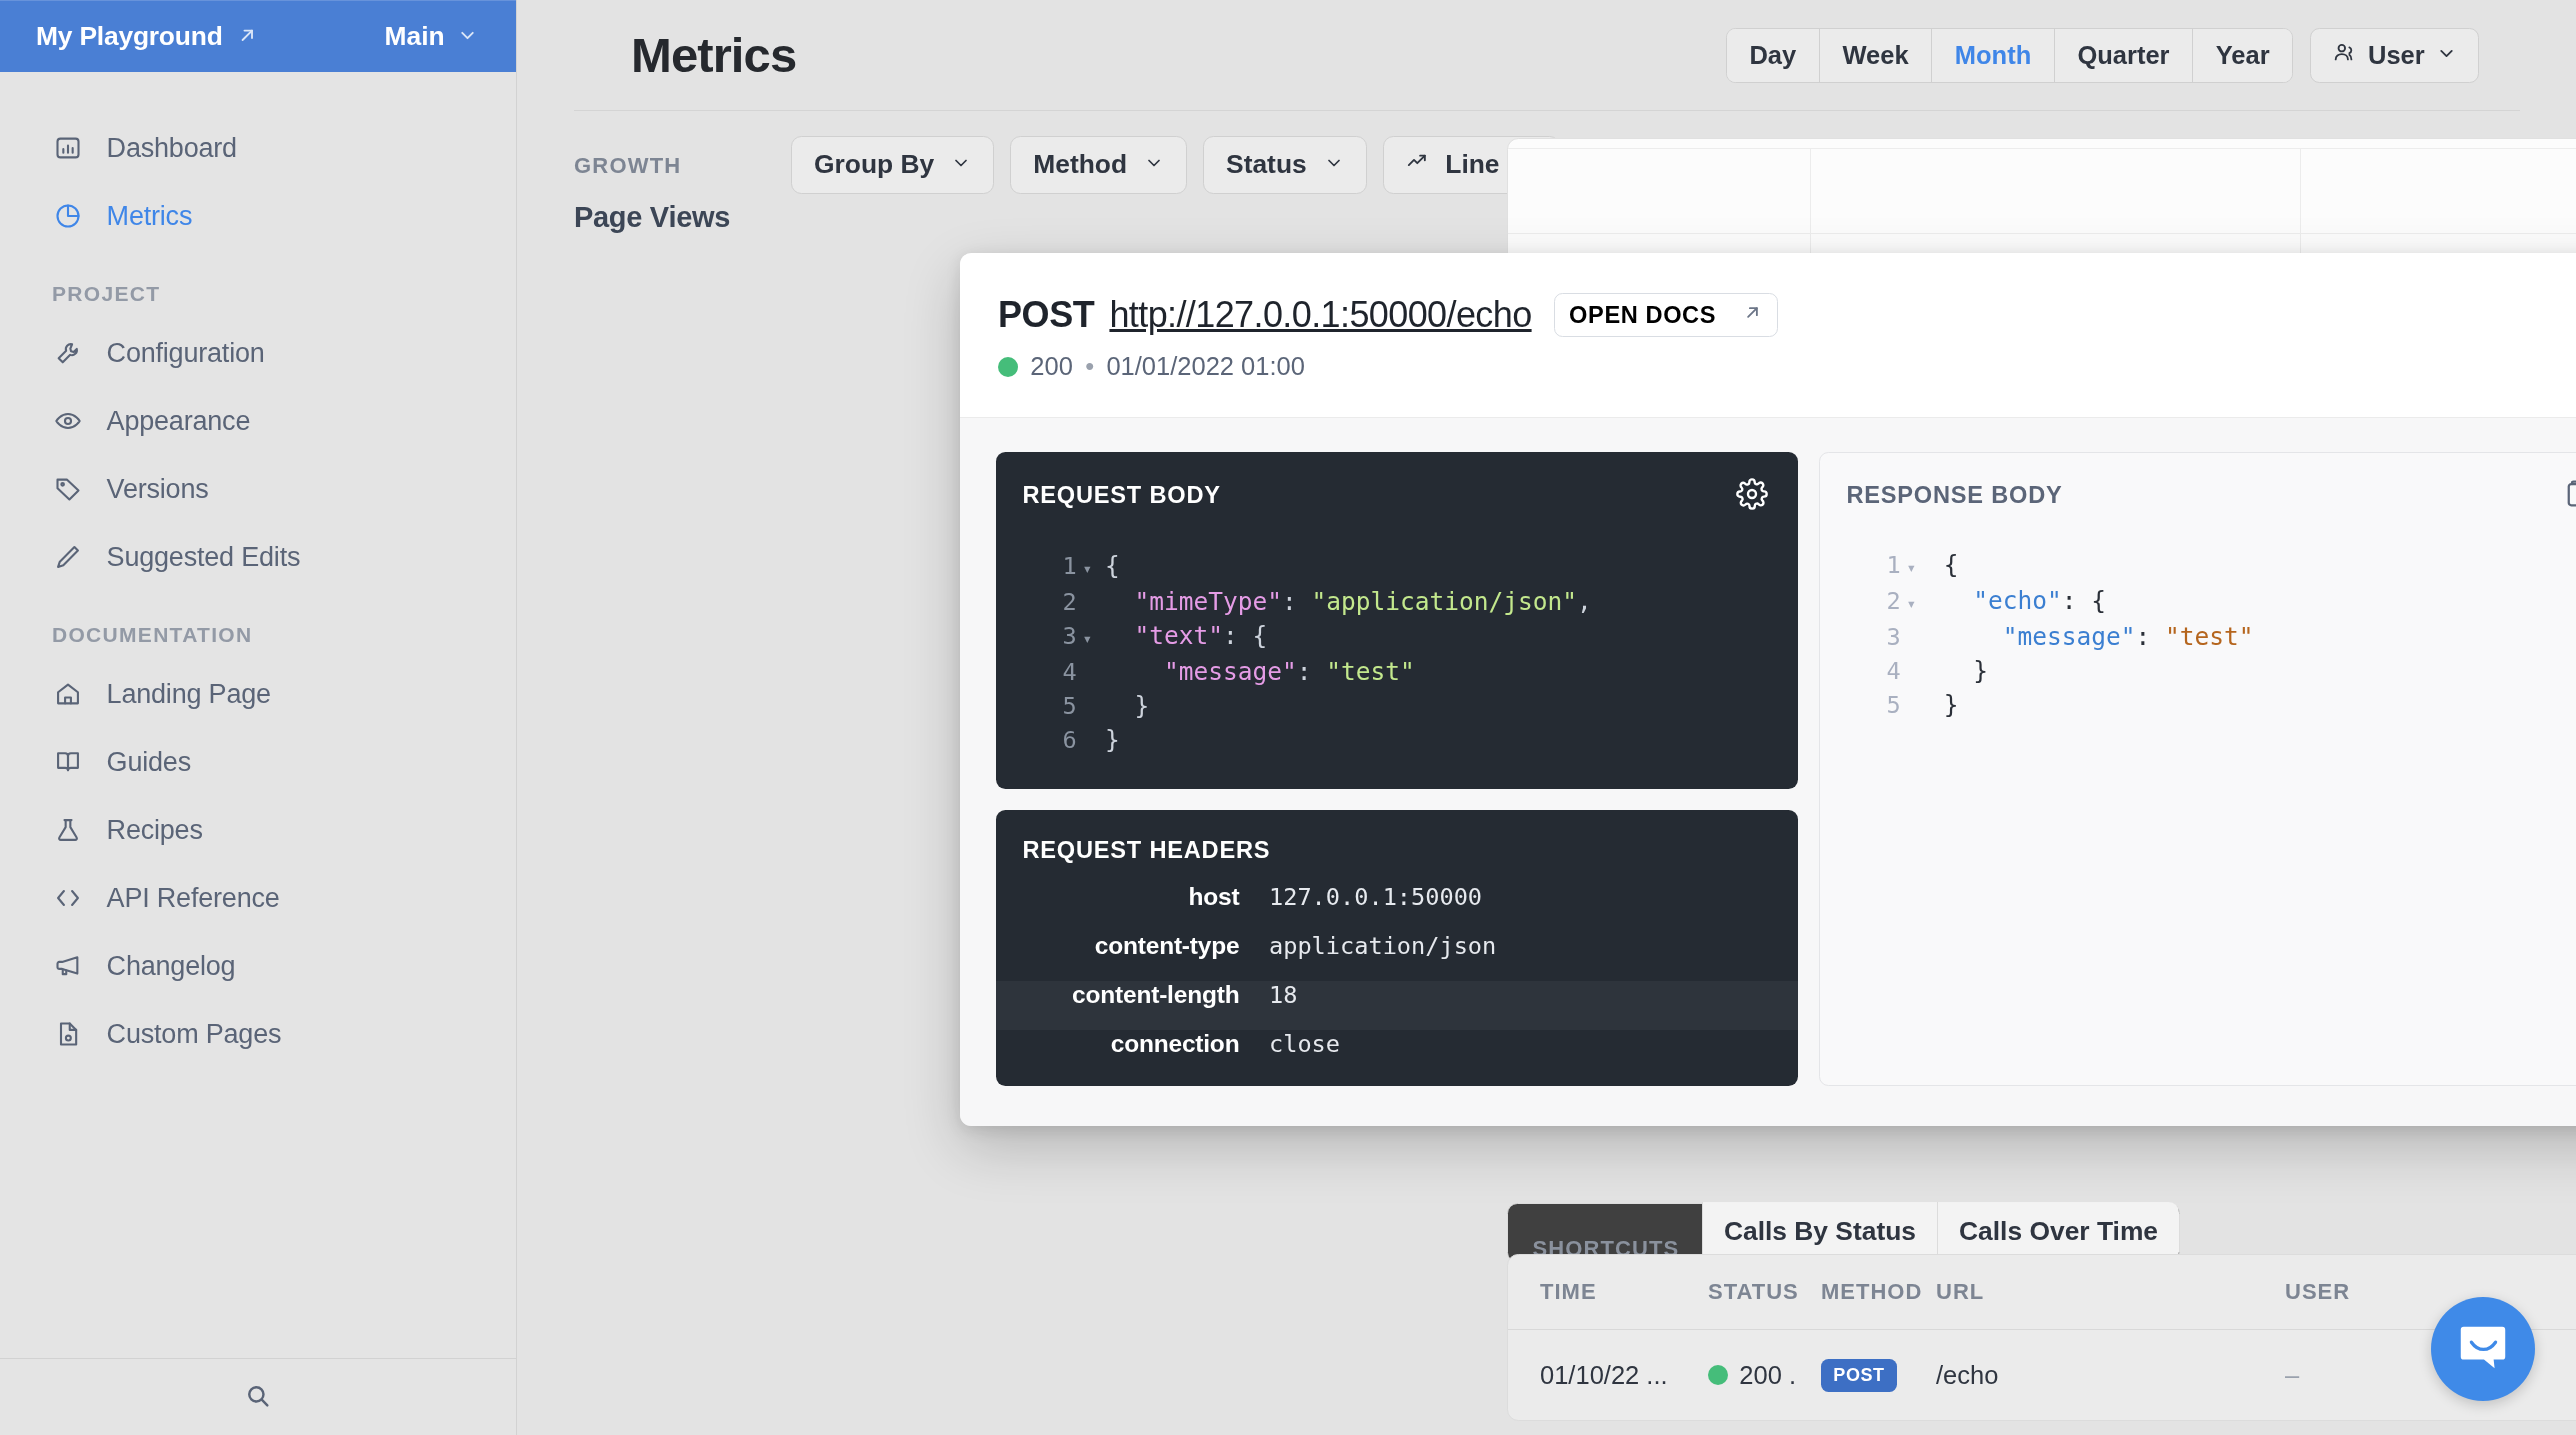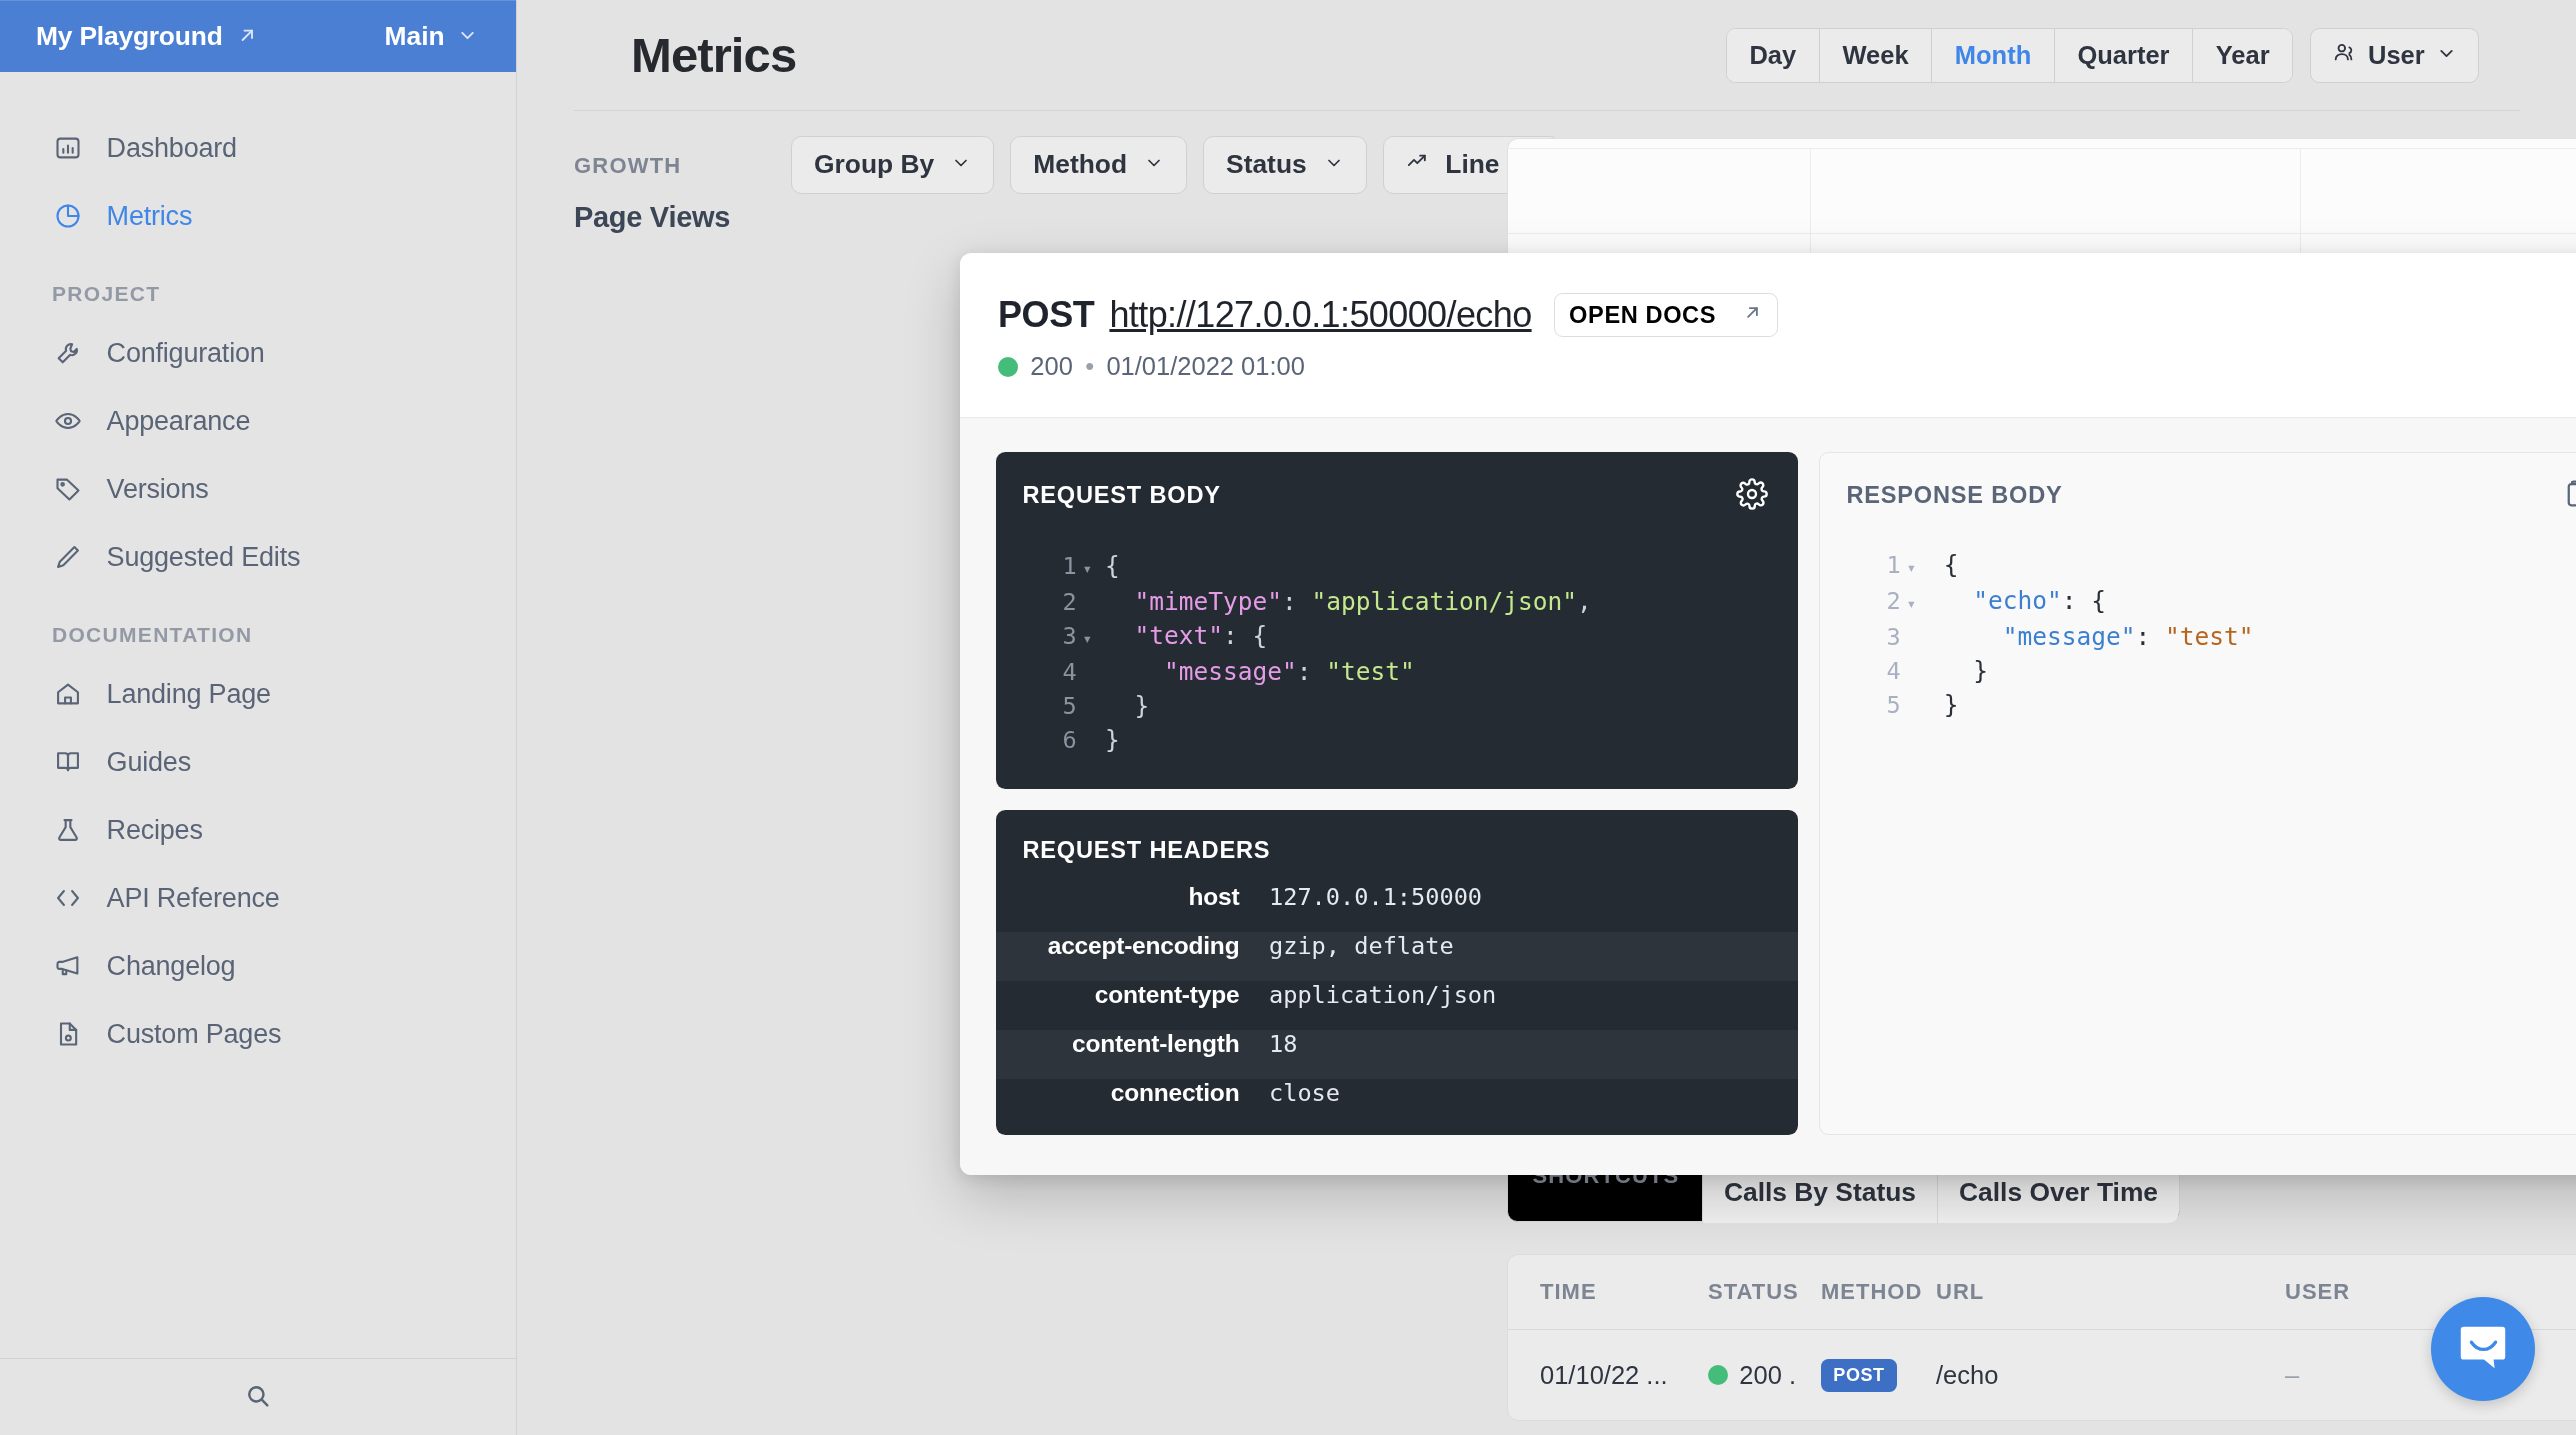--- a/index.html
+++ b/index.html
@@ -116,23 +116,23 @@
     position: absolute; left: 990px; top: 138px;
     width: 1488px; height: 981px;
     background: #fcfcfc; border: 0.9px solid #e0e0e0; border-radius: 11.3px;
     overflow: hidden;
   }
   .chart-inner { position: absolute; inset: 0; }
   .gridline { position: absolute; background: #ececec; }
   .xtick { position: absolute; font-size: 23.6px; color: #5a6477; font-weight: 500; }
 
   .shortcuts-bar {
-    position: absolute; left: 990px; top: 1162px;
-    display: flex; align-items: flex-start;
-    background: #000000; border: 0.9px solid #dcdcdc;
+    position: absolute; left: 990px; top: 1203px;
+    display: flex; align-items: flex-end;
+    background: #404040; border: 0.9px solid #dcdcdc;
     border-radius: 10.4px; height: 60px; padding-left: 24.5px;
   }
   .shortcuts-lbl {
     font-size: 22px; font-weight: 600; letter-spacing: 1.1px;
     color: #8a919d; text-transform: uppercase; padding-right: 22.6px;
   }
   .sc-btn {
     height: 60px; line-height: 58px; padding: 0 21px;
     font-size: 26.4px; font-weight: 600; color: #2f3540;
     background: #f3f3f3; border-left: 0.9px solid #dcdcdc;
@@ -614,24 +614,20 @@
 
           <div class="dark-panel">
             <div class="dark-panel-head">
               <span class="dp-title">REQUEST HEADERS</span>
             </div>
             <div class="hdr-table">
               <div class="hdr-row">
                 <span class="hdr-k">host</span>
                 <span class="hdr-v">127.0.0.1:50000</span>
               </div>
-              <div class="hdr-row alt">
-                <span class="hdr-k">accept-encoding</span>
-                <span class="hdr-v">gzip, deflate</span>
-              </div>
               <div class="hdr-row">
                 <span class="hdr-k">content-type</span>
                 <span class="hdr-v">application/json</span>
               </div>
               <div class="hdr-row alt">
                 <span class="hdr-k">content-length</span>
                 <span class="hdr-v">18</span>
               </div>
               <div class="hdr-row">
                 <span class="hdr-k">connection</span>

